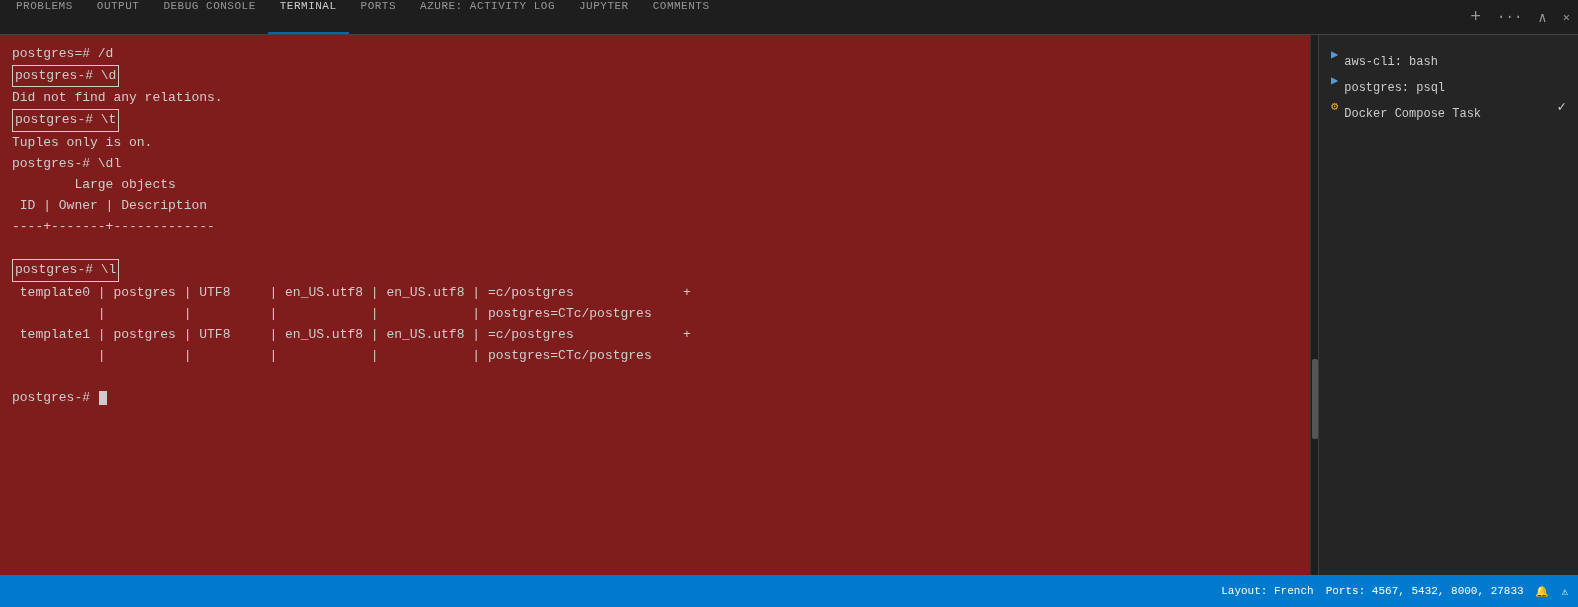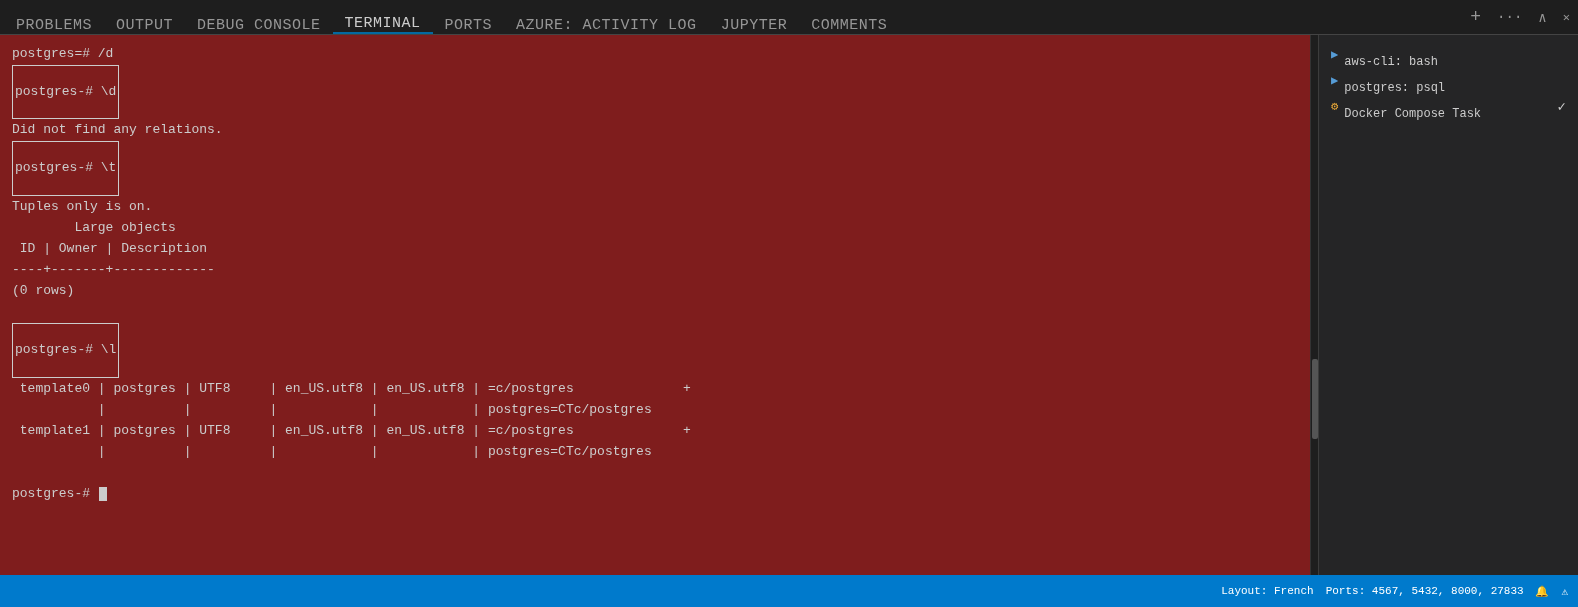--- a/index.html
+++ b/index.html
@@ -22,22 +22,22 @@
       background: #1e1e1e;
       border-bottom: 1px solid #444;
       height: 35px;
       padding: 0 4px;
       flex-shrink: 0;
     }
     .tab-item {
       padding: 0 12px;
       height: 100%;
       display: flex;
-      align-items: flex-end;
-      font-size: 15px;
+      align-items: flex-start;
+      font-size: 11px;
       color: #969696;
       cursor: pointer;
       text-transform: uppercase;
       letter-spacing: 0.5px;
       position: relative;
     }
     .tab-item.active {
       color: #cccccc;
       border-bottom: 2px solid #0369a1;
     }
@@ -176,21 +176,21 @@
       width: 8px;
       height: 14px;
       background: #cccccc;
       vertical-align: middle;
       margin-left: 1px;
     }
 
     .prompt-boxed {
       display: inline-block;
       border: 1px solid #cccccc;
-      padding: 16px 2px;
+      padding: 0 2px;
     }
   </style>
 </head>
 <body>
 
 <div class="tab-bar">
   <div class="tab-item">
     <span>PROBLEMS</span>
   </div>
   <div class="tab-item">
@@ -239,36 +239,36 @@
     </div>
 
     <div class="terminal-block">
       <span class="prompt-boxed terminal-line">postgres-# \t</span>
     </div>
 
     <div class="terminal-block">
       <span class="terminal-line">Tuples only is on.</span>
     </div>
 
+    <div class="terminal-block">
+      <span class="terminal-line">postgres-# \dl</span>
+    </div>
 
     <div class="terminal-block">
       <span class="terminal-line">        Large objects</span>
     </div>
 
     <div class="terminal-block">
       <span class="terminal-line"> ID | Owner | Description</span>
     </div>
 
     <div class="terminal-block">
       <span class="terminal-line">----+-------+-------------</span>
     </div>
 
-    <div class="terminal-block">
-      <span class="terminal-line">(0 rows)</span>
-    </div>
 
     <div class="terminal-block">
       <span class="terminal-line">&nbsp;</span>
     </div>
 
     <div class="terminal-block">
       <span class="prompt-boxed terminal-line">postgres-# \l</span>
     </div>
 
 

